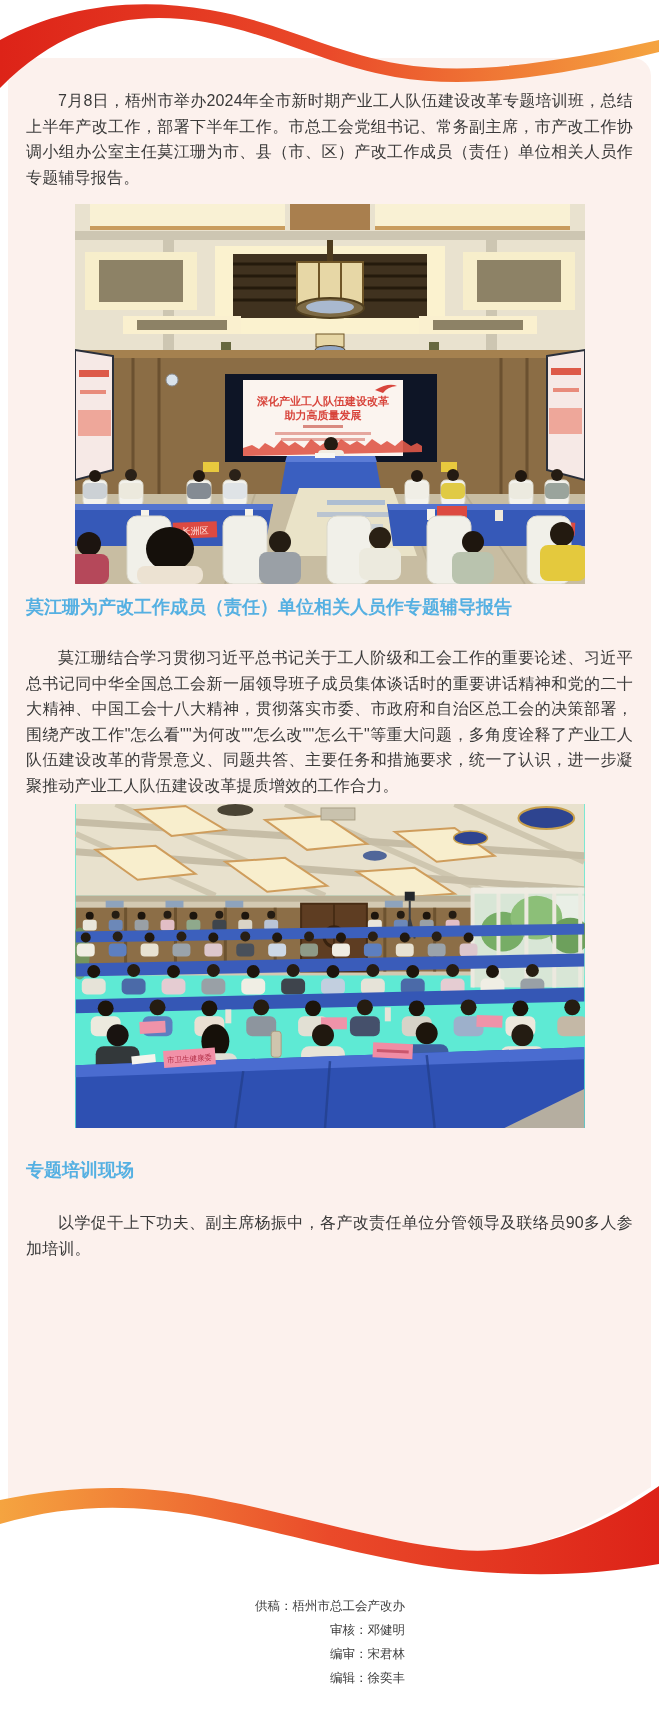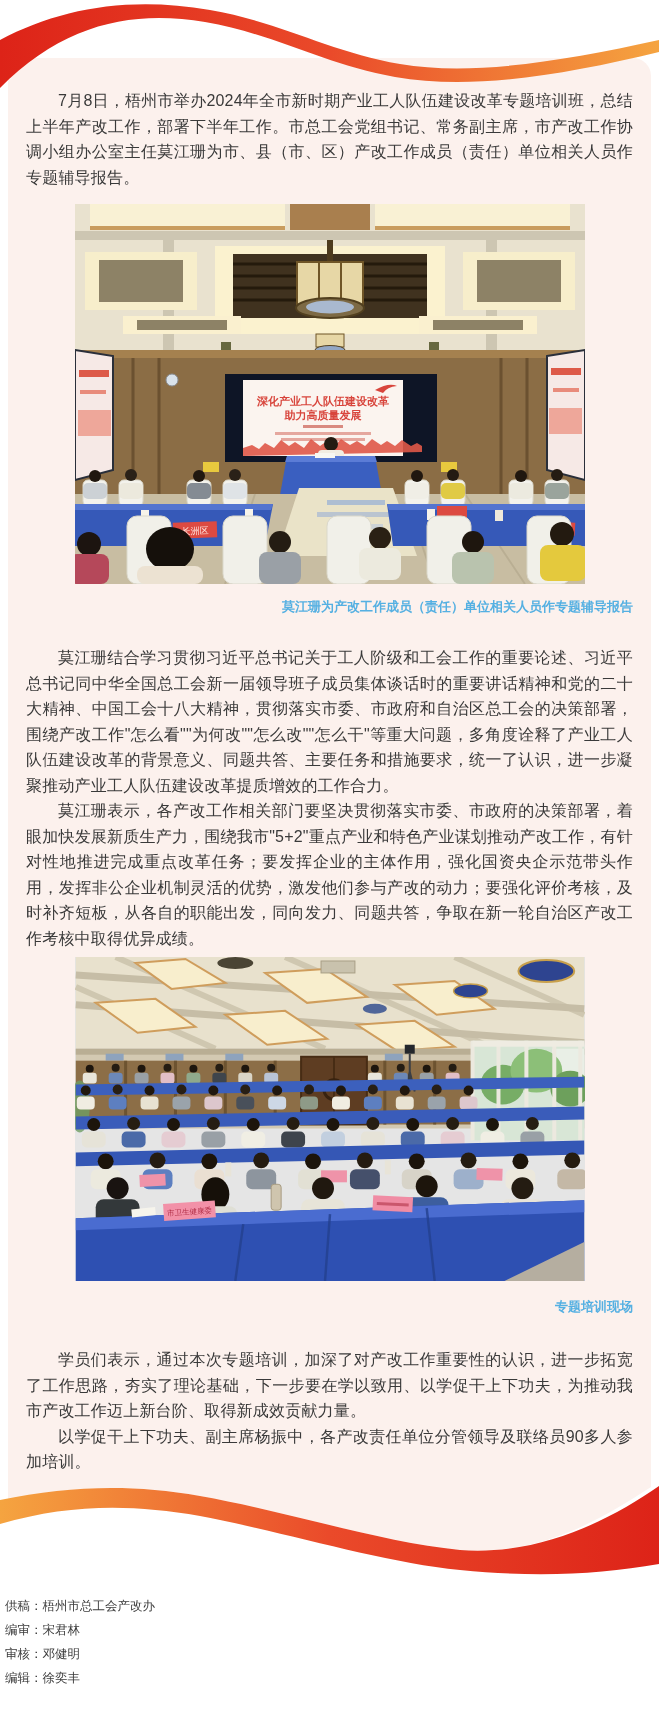--- a/index.html
+++ b/index.html
@@ -18,31 +18,31 @@
   .content{
     position:absolute;left:8px;top:58px;width:643px;
     padding:30px 18px 0;box-sizing:border-box;
   }
   .content p{
     margin:0;font-size:16px;line-height:25.5px;color:#3a3a3a;
     text-align:justify;text-indent:2em;letter-spacing:0.2px;
   }
   .article-photo{
     width:510px;height:380px;margin:14px auto 0;overflow:hidden;
-    background:#e5e5e5;
+    background:#5eead4;
   }
   .article-photo.second{height:324px;margin-top:6px;}
   .article-photo svg{display:block;width:100%;height:100%;}
   .photo-caption{
-    margin:13px 0 28px;text-align:right;font-size:13px;font-weight:bold;
+    margin:13px 0 28px;text-align:left;font-size:18px;font-weight:bold;
     color:#55b0e2;line-height:20px;
   }
-  .photo-caption.second{margin:16px 0 30px;}
+  .photo-caption.second{margin:32px 0 30px;}
   .credits{position:absolute;left:5px;top:1594px;width:400px;}
-  .credit-line{font-size:12.5px;line-height:24px;color:#3c3c3c;}
+  .credit-line{font-size:12.5px;line-height:24px;color:#3c3c3c;text-align:right;}
 </style>
 </head>
 <body>
 
 <div class="page">
 
   <div class="content-card"></div>
 
   <svg class="top-wave" width="659" height="92" viewBox="0 0 659 92" xmlns="http://www.w3.org/2000/svg">
     <defs>
@@ -206,21 +206,20 @@
           <circle cx="398" cy="338" r="11" fill="#1e160e"></circle>
             <rect x="377" y="348" width="42" height="32" rx="8" fill="#b9c3ae"></rect>
           <circle cx="487" cy="330" r="12" fill="#231a10"></circle>
             <rect x="465" y="341" width="46" height="36" rx="8" fill="#e4c93d"></rect>
         </g>
       </svg>
     </div>
     <div class="photo-caption">莫江珊为产改工作成员（责任）单位相关人员作专题辅导报告</div>
 
     <p>莫江珊结合学习贯彻习近平总书记关于工人阶级和工会工作的重要论述、习近平总书记同中华全国总工会新一届领导班子成员集体谈话时的重要讲话精神和党的二十大精神、中国工会十八大精神，贯彻落实市委、市政府和自治区总工会的决策部署，围绕产改工作"怎么看""为何改""怎么改""怎么干"等重大问题，多角度诠释了产业工人队伍建设改革的背景意义、同题共答、主要任务和措施要求，统一了认识，进一步凝聚推动产业工人队伍建设改革提质增效的工作合力。</p>
-    <p>莫江珊表示，各产改工作相关部门要坚决贯彻落实市委、市政府的决策部署，着眼加快发展新质生产力，围绕我市"5+2"重点产业和特色产业谋划推动产改工作，有针对性地推进完成重点改革任务；要发挥企业的主体作用，强化国资央企示范带头作用，发挥非公企业机制灵活的优势，激发他们参与产改的动力；要强化评价考核，及时补齐短板，从各自的职能出发，同向发力、同题共答，争取在新一轮自治区产改工作考核中取得优异成绩。</p>
 
     <div class="article-photo second">
       <svg viewBox="0 0 510 325" xmlns="http://www.w3.org/2000/svg">
 
         <rect width="510" height="92" fill="#e8e1cd"></rect>
         <path d="M40 0 L250 92 M210 0 L420 92 M380 0 L510 58 M0 30 L140 92" stroke="#cfc7b0" stroke-width="6"></path>
         <path d="M0 18 L510 52 M0 48 L510 86" stroke="#c6bda6" stroke-width="7"></path>
         <g>
           <polygon points="60,6 110,2 150,26 96,32" fill="#f8eecd" stroke="#cf9d5c" stroke-width="2"></polygon>
           <polygon points="190,16 250,12 292,40 232,46" fill="#f8eecd" stroke="#cf9d5c" stroke-width="2"></polygon>
@@ -403,37 +402,36 @@
           <g transform="rotate(3 318 247)">
             <rect x="298" y="240" width="40" height="15" fill="#f08ca4"></rect>
             <path d="M302 248 h32" stroke="#c14a60" stroke-width="3" opacity="0.8"></path>
           </g>
           <polygon points="430,325 510,286 510,325" fill="#b5aea0"></polygon>
         </g>
       </svg>
     </div>
     <div class="photo-caption second">专题培训现场</div>
 
-    <p>学员们表示，通过本次专题培训，加深了对产改工作重要性的认识，进一步拓宽了工作思路，夯实了理论基础，下一步要在学以致用、以学促干上下功夫，为推动我市产改工作迈上新台阶、取得新成效贡献力量。</p>
     <p>以学促干上下功夫、副主席杨振中，各产改责任单位分管领导及联络员90多人参加培训。</p>
   </div>
 
   <svg class="bottom-wave" width="659" height="120" viewBox="0 0 659 120" xmlns="http://www.w3.org/2000/svg">
     <defs>
       <linearGradient id="gBot" x1="0" y1="0" x2="659" y2="0" gradientUnits="userSpaceOnUse">
         <stop offset="0" stop-color="#f5a440"></stop>
         <stop offset="0.5" stop-color="#ea4a2a"></stop>
         <stop offset="1" stop-color="#dd2318"></stop>
       </linearGradient>
     </defs>
     <path fill="#fcf1ed" d="M8,0 H651 V17 C600,50 540,86 460,80 C380,72 290,42 200,26 C130,14 70,16 8,30 Z"></path>
     <path fill="url(#gBot)" d="M0,30 C70,16 130,14 200,26 C290,42 380,72 460,80 C540,86 610,50 659,16
          L659,94 C600,104 540,108 460,100 C380,92 285,62 200,46 C130,34 70,34 0,54 Z"></path>
   </svg>
 
   <div class="credits">
     <div class="credit-line">供稿：梧州市总工会产改办</div>
+    <div class="credit-line">审核：邓健明</div>
     <div class="credit-line">编审：宋君林</div>
-    <div class="credit-line">审核：邓健明</div>
     <div class="credit-line">编辑：徐奕丰</div>
   </div>
 
 </div>
 
 </body></html>

